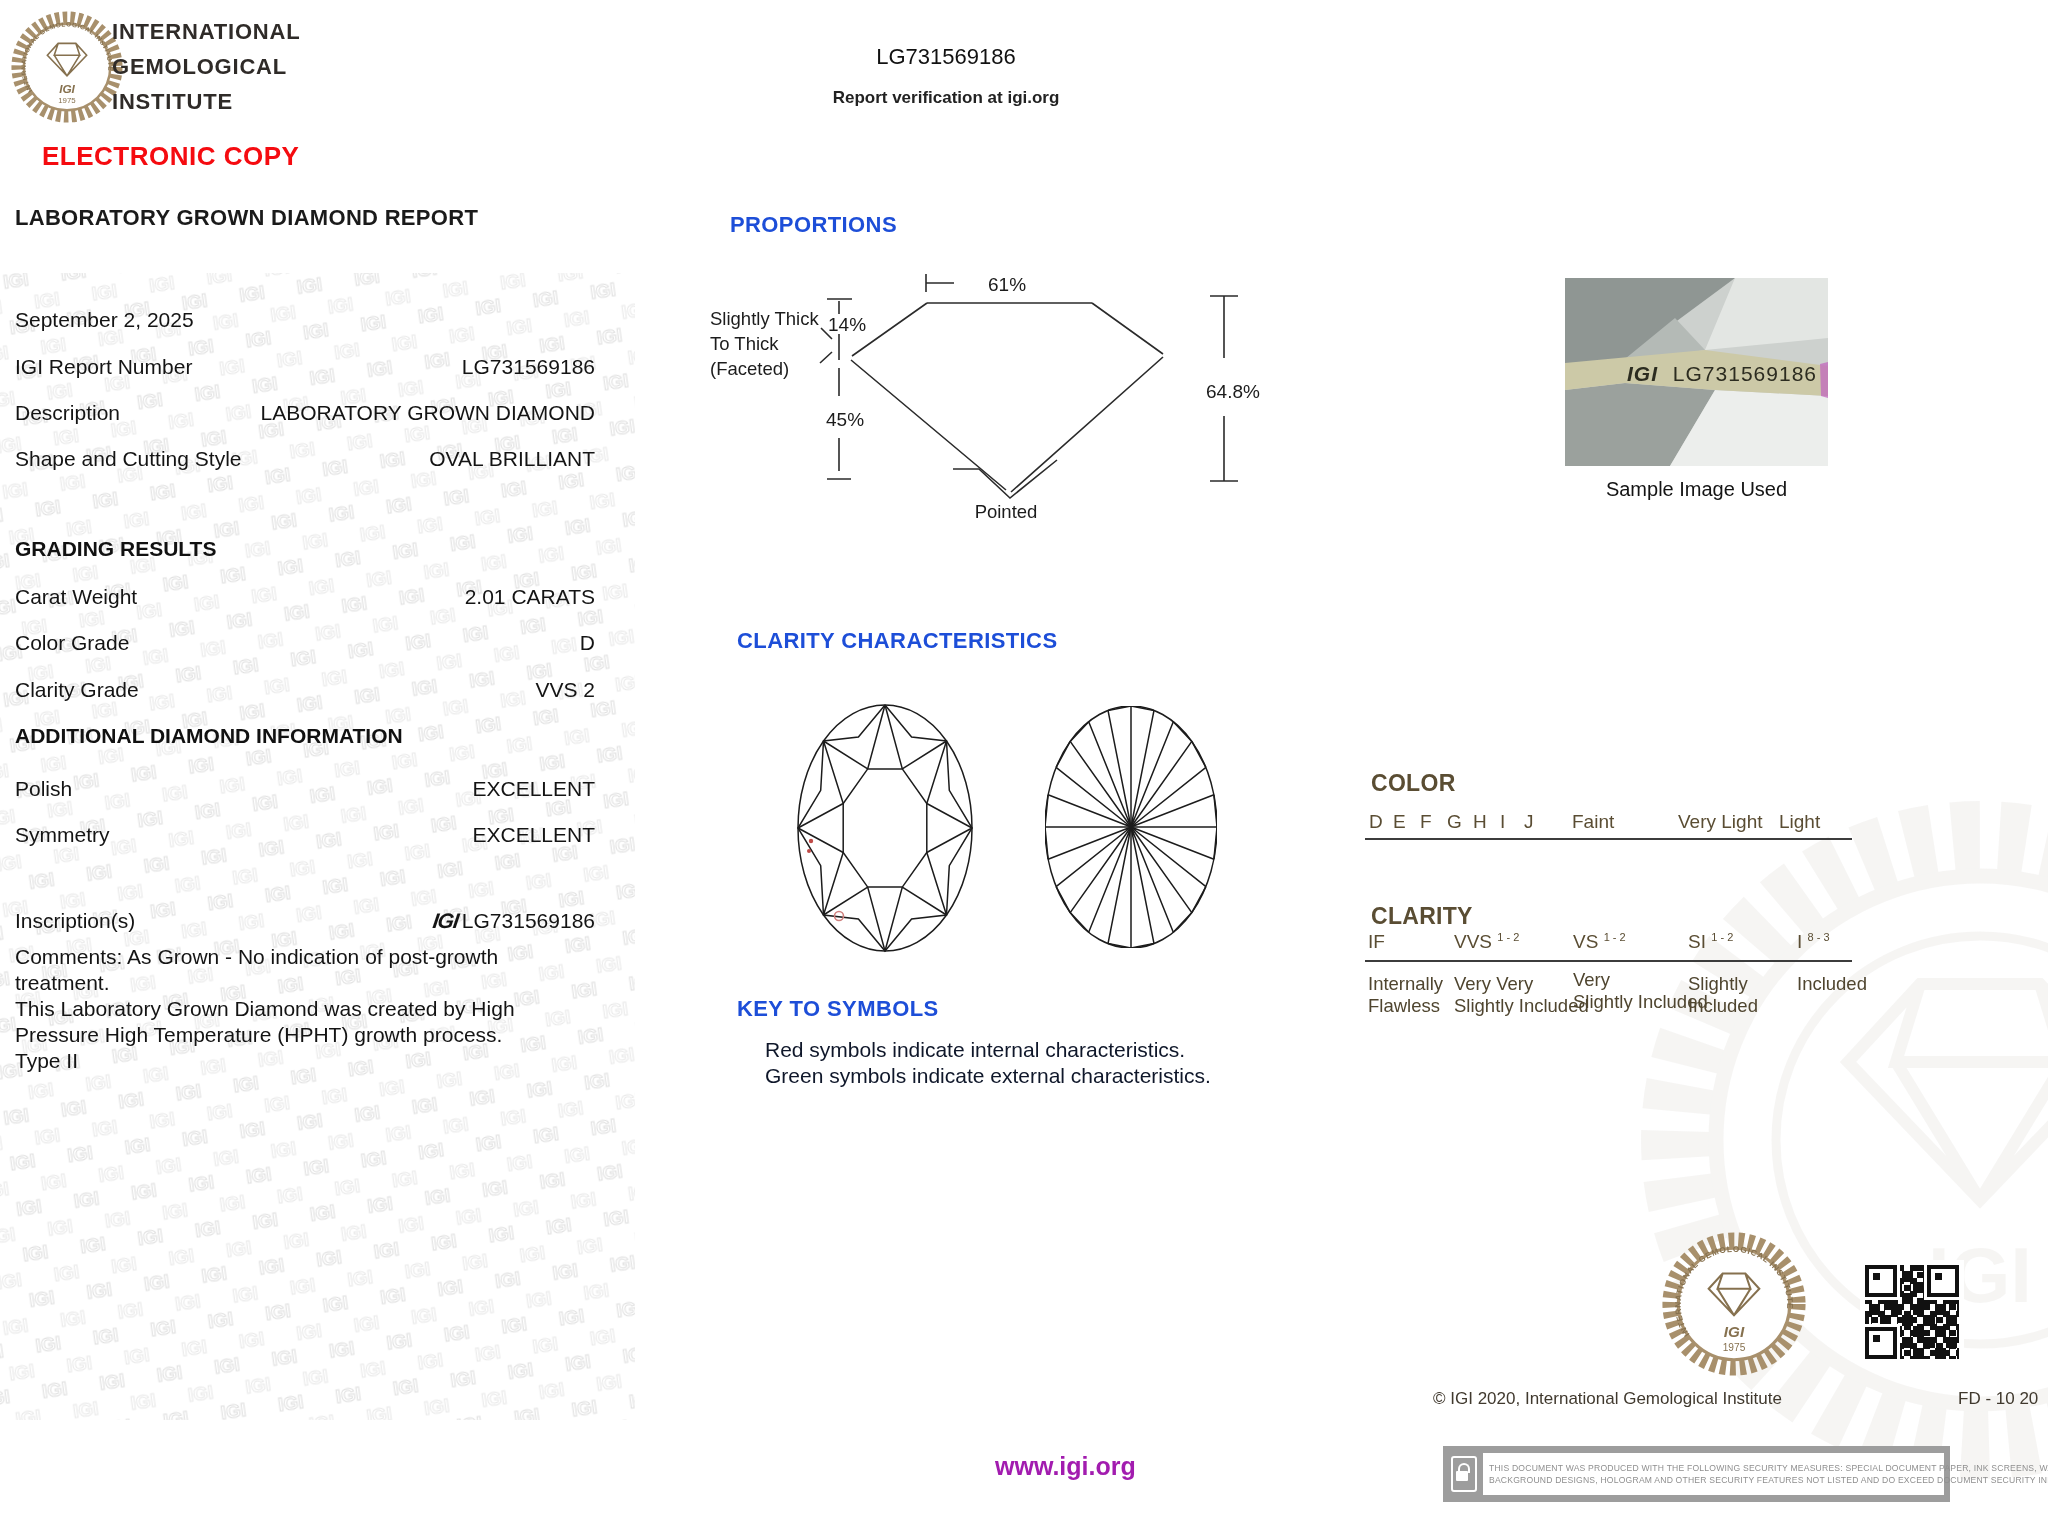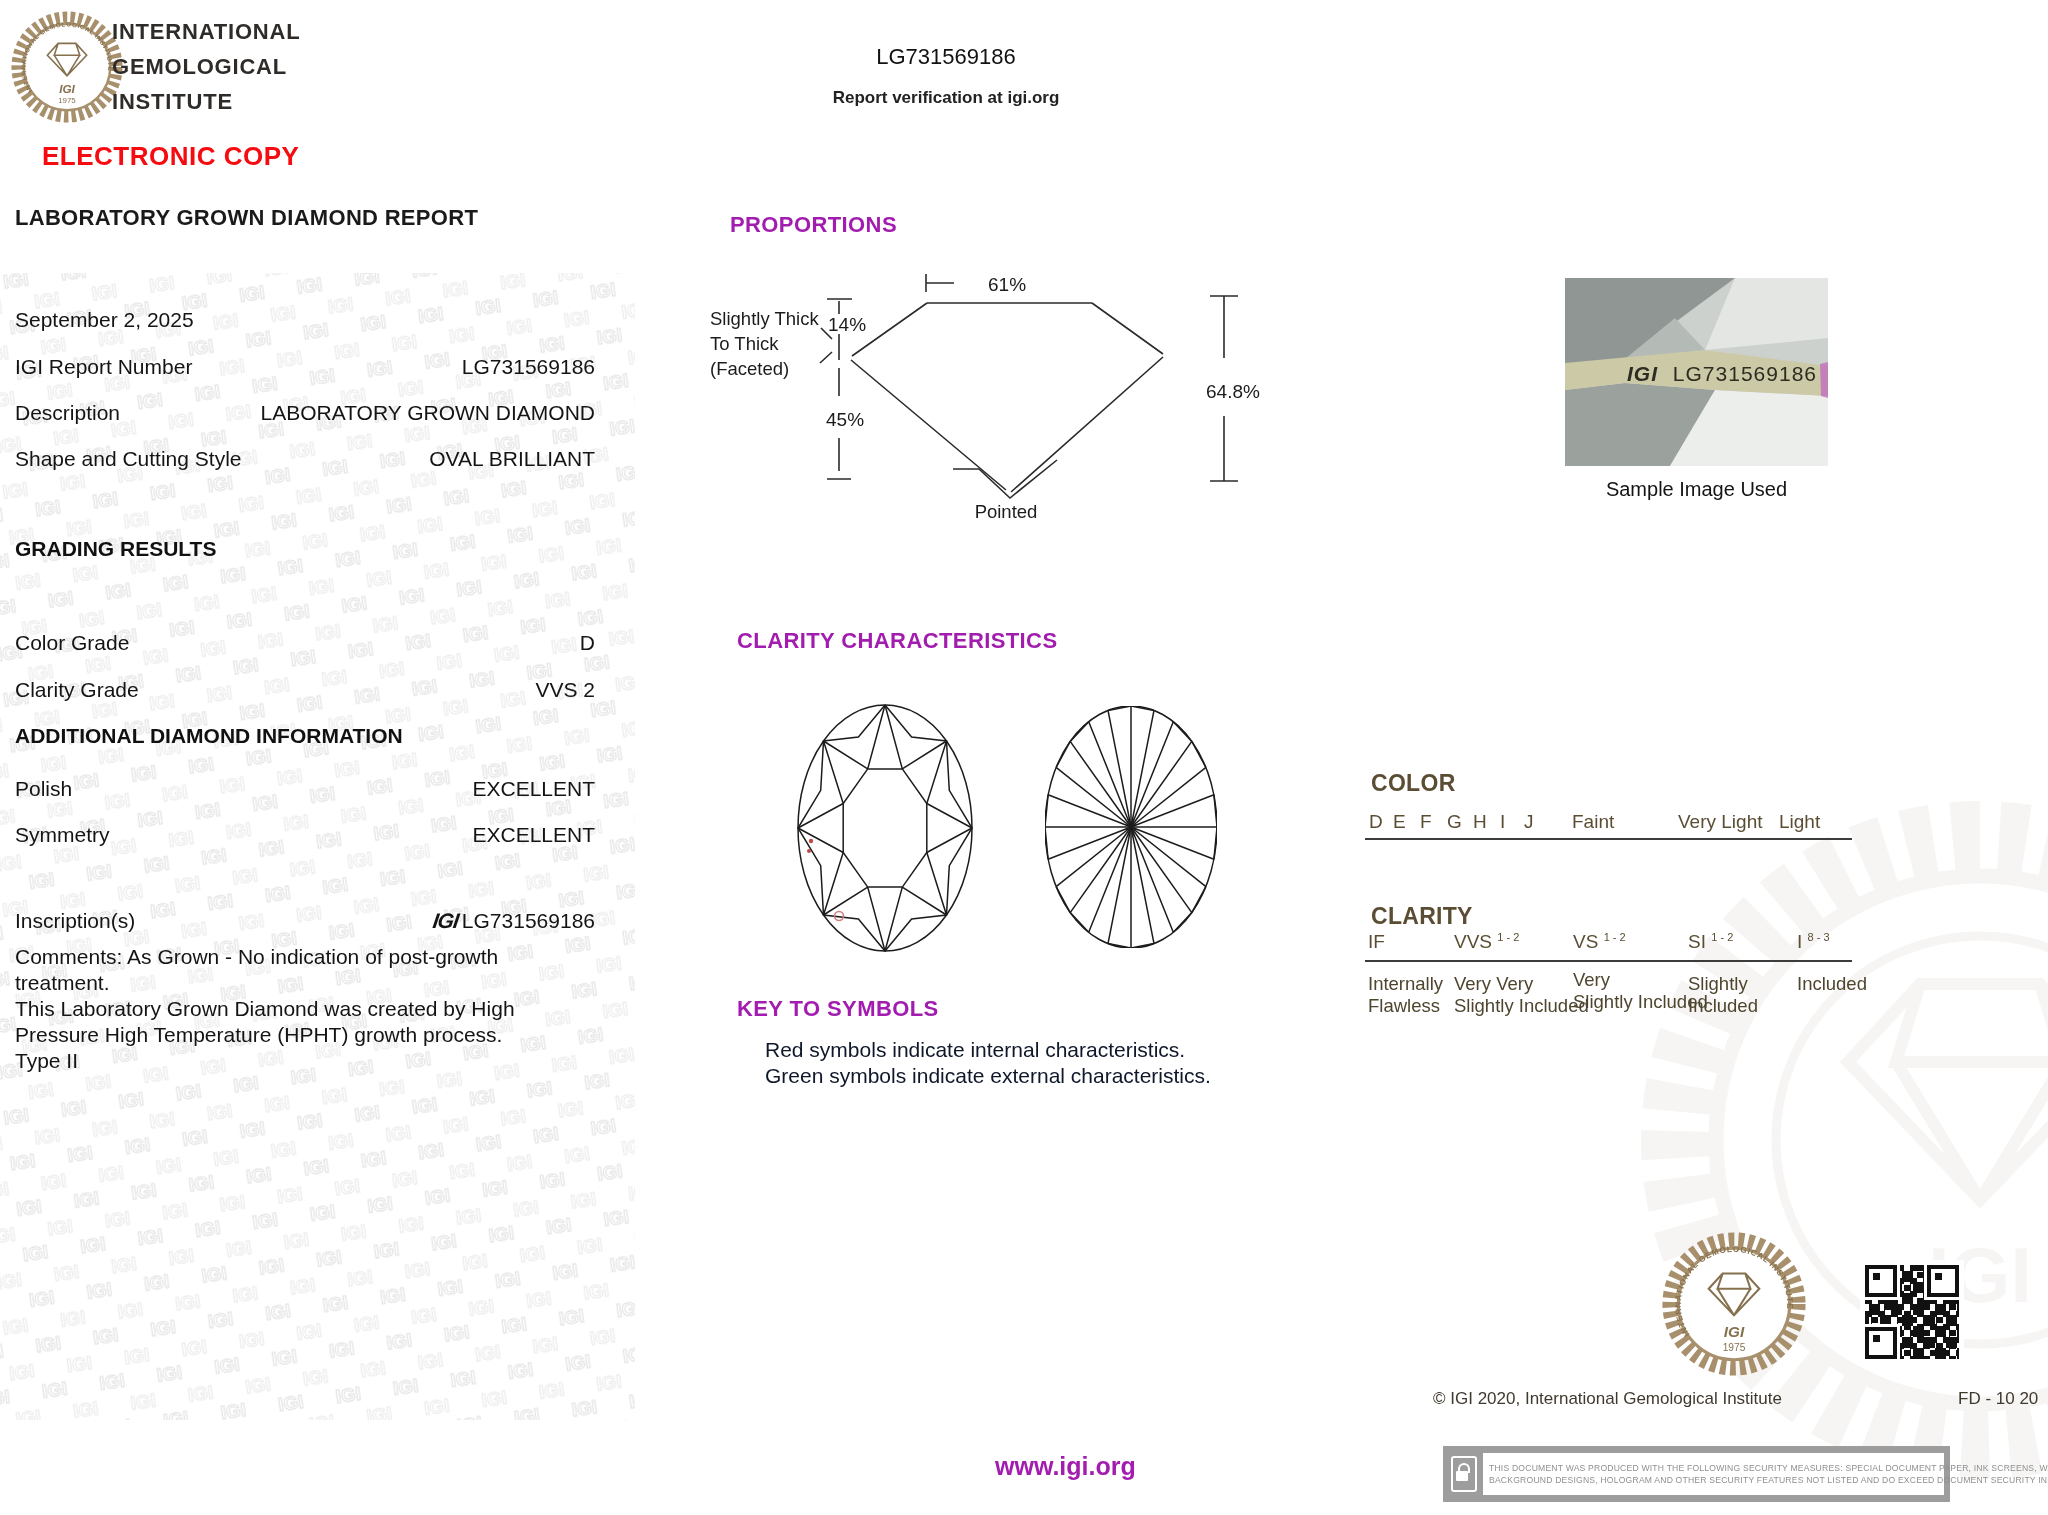--- a/index.html
+++ b/index.html
@@ -15,21 +15,21 @@
   .topverify{position:absolute;left:946px;top:88px;transform:translateX(-50%);font-size:17px;color:#222;font-weight:bold;}
   .reporttitle{position:absolute;left:15px;top:205px;font-size:22px;font-weight:700;letter-spacing:.3px;}
   
   .frow{position:absolute;left:15px;width:580px;display:flex;justify-content:space-between;
         font-size:21px;color:#141414;}
   .sechead{position:absolute;left:15px;font-size:21px;font-weight:700;color:#111;}
   .comments{position:absolute;left:15px;top:944px;width:520px;font-size:21px;line-height:26px;color:#141414;}
   .monogram{font-weight:700;font-style:italic;display:inline-block;transform:skewX(-8deg);
             letter-spacing:-1px;margin-right:4px;}
   
-  .bigtitle{position:absolute;font-size:22px;font-weight:700;letter-spacing:.4px;color:#a21caf;}
+  .bigtitle{position:absolute;font-size:22px;font-weight:700;letter-spacing:.4px;color:#1d4ed8;}
   
   .samplecap{position:absolute;left:1565px;top:478px;width:263px;text-align:center;font-size:20px;color:#141414;}
   
   .keyline{position:absolute;left:765px;font-size:21px;color:#0f172a;}
   
   .scalehead{position:absolute;left:8px;top:0;font-size:23px;font-weight:700;color:#5a4d33;letter-spacing:.3px;}
   .scaleblock{position:absolute;width:500px;}
   .cg{position:absolute;top:41px;font-size:19px;color:#5a4d33;}
   .cq{position:absolute;top:28px;font-size:19px;color:#5a4d33;}
   .cq sup{font-size:11px;}
@@ -117,20 +117,24 @@
     <span>Description</span>
     <span>LABORATORY GROWN DIAMOND</span>
   </div>
   <div class="frow" style="top:447px">
     <span>Shape and Cutting Style</span>
     <span>OVAL BRILLIANT</span>
   </div>
 
   <div class="sechead" style="top:537px">GRADING RESULTS</div>
 
+  <div class="frow" style="top:585px">
+    <span>Carat Weight</span>
+    <span>2.01 CARATS</span>
+  </div>
   <div class="frow" style="top:631px">
     <span>Color Grade</span>
     <span>D</span>
   </div>
   <div class="frow" style="top:678px">
     <span>Clarity Grade</span>
     <span>VVS 2</span>
   </div>
 
   <div class="sechead" style="top:724px">ADDITIONAL DIAMOND INFORMATION</div>

